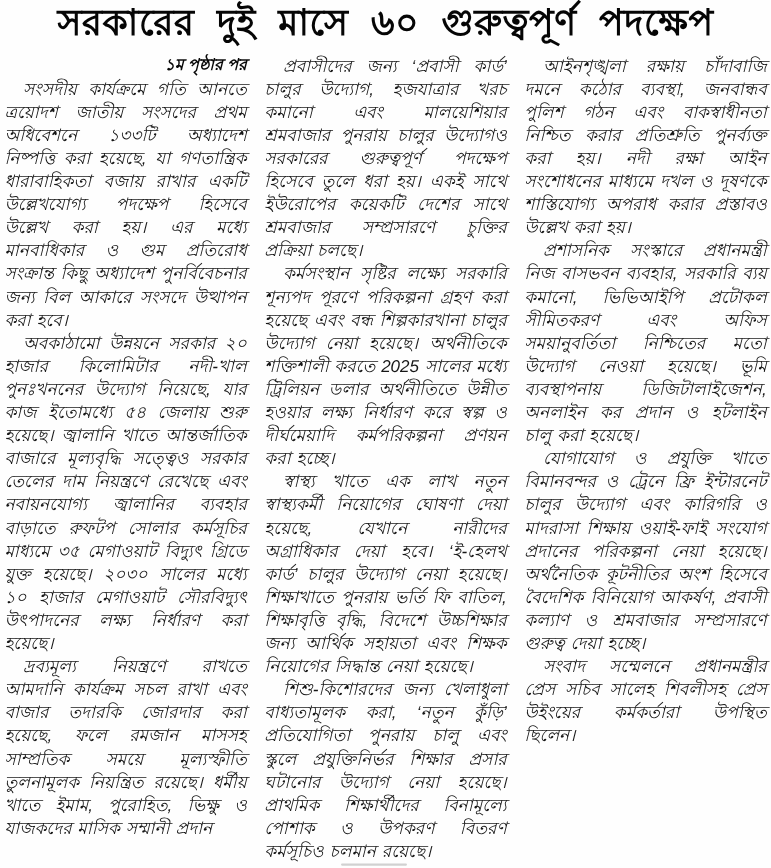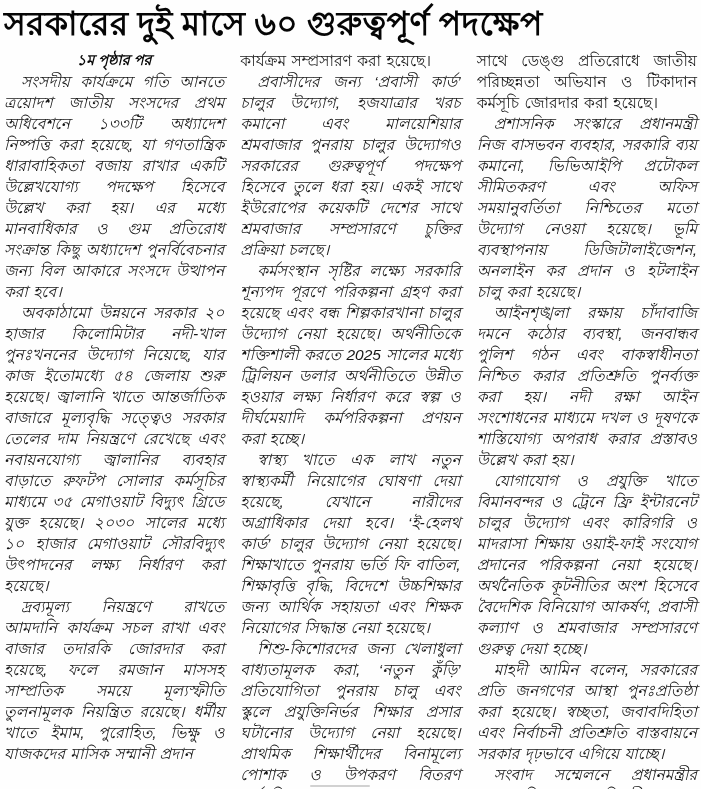--- a/index.html
+++ b/index.html
@@ -14,48 +14,48 @@
     background: #fefefe;
     font-family: "Liberation Sans", sans-serif;
     color: #111111;
     overflow: hidden;
     box-sizing: border-box;
     padding: 2px 4px 0 4px;
   }
   .headline {
     margin: 0;
     padding: 2px 0 6px 0;
-    text-align: left;
+    text-align: center;
     font-size: 33px;
     line-height: 40px;
     font-weight: 800;
     color: #050505;
     letter-spacing: 0.5px;
-    font-family: Liberation Serif, serif;
+    font-family: Liberation Mono, monospace;
   }
   .columns {
     display: flex;
     flex-direction: row;
     gap: 16px;
     align-items: flex-start;
   }
   .col {
     flex: 1 1 0;
     min-width: 0;
     text-align: justify;
     font-size: 15.5px;
     line-height: 21px;
     color: #161616;
   }
   .continued {
     font-weight: 700;
     font-style: italic;
     font-size: 14.5px;
     line-height: 20px;
-    text-align: center;
+    text-align: right;
     margin: 0 0 1px 0;
     color: #080808;
   }
   .col p {
     margin: 0;
     padding: 0;
     word-spacing: 1px;
   }
   .col p.indent {
     text-indent: 17px;
@@ -82,30 +82,27 @@
   <h1 class="headline">সরকারের দুই মাসে ৬০ গুরুত্বপূর্ণ পদক্ষেপ</h1>
 
   <div class="columns">
     <div class="col" id="col-0">
       <div class="continued">১ম পৃষ্ঠার পর</div>
         <p class="indent">সংসদীয় কার্যক্রমে গতি আনতে ত্রয়োদশ জাতীয় সংসদের প্রথম অধিবেশনে ১৩৩টি অধ্যাদেশ নিষ্পত্তি করা হয়েছে, যা গণতান্ত্রিক ধারাবাহিকতা বজায় রাখার একটি উল্লেখযোগ্য পদক্ষেপ হিসেবে উল্লেখ করা হয়। এর মধ্যে মানবাধিকার ও গুম প্রতিরোধ সংক্রান্ত কিছু অধ্যাদেশ পুনর্বিবেচনার জন্য বিল আকারে সংসদে উত্থাপন করা হবে।</p>
         <p class="indent">অবকাঠামো উন্নয়নে সরকার ২০ হাজার কিলোমিটার নদী-খাল পুনঃখননের উদ্যোগ নিয়েছে, যার কাজ ইতোমধ্যে ৫৪ জেলায় শুরু হয়েছে। জ্বালানি খাতে আন্তর্জাতিক বাজারে মূল্যবৃদ্ধি সত্ত্বেও সরকার তেলের দাম নিয়ন্ত্রণে রেখেছে এবং নবায়নযোগ্য জ্বালানির ব্যবহার বাড়াতে রুফটপ সোলার কর্মসূচির মাধ্যমে ৩৫ মেগাওয়াট বিদ্যুৎ গ্রিডে যুক্ত হয়েছে। ২০৩০ সালের মধ্যে ১০ হাজার মেগাওয়াট সৌরবিদ্যুৎ উৎপাদনের লক্ষ্য নির্ধারণ করা হয়েছে।</p>
         <p class="indent">দ্রব্যমূল্য নিয়ন্ত্রণে রাখতে আমদানি কার্যক্রম সচল রাখা এবং বাজার তদারকি জোরদার করা হয়েছে, ফলে রমজান মাসসহ সাম্প্রতিক সময়ে মূল্যস্ফীতি তুলনামূলক নিয়ন্ত্রিত রয়েছে। ধর্মীয় খাতে ইমাম, পুরোহিত, ভিক্ষু ও যাজকদের মাসিক সম্মানী প্রদান</p>
       </div>
     <div class="col" id="col-1">
-        <p class="noindent">কার্যক্রম সম্প্রসারণ করা হয়েছে।</p>
         <p class="indent">প্রবাসীদের জন্য ‘প্রবাসী কার্ড’ চালুর উদ্যোগ, হজযাত্রার খরচ কমানো এবং মালয়েশিয়ার শ্রমবাজার পুনরায় চালুর উদ্যোগও সরকারের গুরুত্বপূর্ণ পদক্ষেপ হিসেবে তুলে ধরা হয়। একই সাথে ইউরোপের কয়েকটি দেশের সাথে শ্রমবাজার সম্প্রসারণে চুক্তির প্রক্রিয়া চলছে।</p>
         <p class="indent">কর্মসংস্থান সৃষ্টির লক্ষ্যে সরকারি শূন্যপদ পূরণে পরিকল্পনা গ্রহণ করা হয়েছে এবং বন্ধ শিল্পকারখানা চালুর উদ্যোগ নেয়া হয়েছে। অর্থনীতিকে শক্তিশালী করতে 2025 সালের মধ্যে ট্রিলিয়ন ডলার অর্থনীতিতে উন্নীত হওয়ার লক্ষ্য নির্ধারণ করে স্বল্প ও দীর্ঘমেয়াদি কর্মপরিকল্পনা প্রণয়ন করা হচ্ছে।</p>
         <p class="indent">স্বাস্থ্য খাতে এক লাখ নতুন স্বাস্থ্যকর্মী নিয়োগের ঘোষণা দেয়া হয়েছে, যেখানে নারীদের অগ্রাধিকার দেয়া হবে। ‘ই-হেলথ কার্ড’ চালুর উদ্যোগ নেয়া হয়েছে। শিক্ষাখাতে পুনরায় ভর্তি ফি বাতিল, শিক্ষাবৃত্তি বৃদ্ধি, বিদেশে উচ্চশিক্ষার জন্য আর্থিক সহায়তা এবং শিক্ষক নিয়োগের সিদ্ধান্ত নেয়া হয়েছে।</p>
         <p class="indent">শিশু-কিশোরদের জন্য খেলাধুলা বাধ্যতামূলক করা, ‘নতুন কুঁড়ি’ প্রতিযোগিতা পুনরায় চালু এবং স্কুলে প্রযুক্তিনির্ভর শিক্ষার প্রসার ঘটানোর উদ্যোগ নেয়া হয়েছে। প্রাথমিক শিক্ষার্থীদের বিনামূল্যে পোশাক ও উপকরণ বিতরণ কর্মসূচিও চলমান রয়েছে।</p>
       </div>
     <div class="col" id="col-2">
-        <p class="noindent">সাথে ডেঙ্গু প্রতিরোধে জাতীয় পরিচ্ছন্নতা অভিযান ও টিকাদান কর্মসূচি জোরদার করা হয়েছে।</p>
+        <p class="indent">আইনশৃঙ্খলা রক্ষায় চাঁদাবাজি দমনে কঠোর ব্যবস্থা, জনবান্ধব পুলিশ গঠন এবং বাকস্বাধীনতা নিশ্চিত করার প্রতিশ্রুতি পুনর্ব্যক্ত করা হয়। নদী রক্ষা আইন সংশোধনের মাধ্যমে দখল ও দূষণকে শাস্তিযোগ্য অপরাধ করার প্রস্তাবও উল্লেখ করা হয়।</p>
         <p class="indent">প্রশাসনিক সংস্কারে প্রধানমন্ত্রী নিজ বাসভবন ব্যবহার, সরকারি ব্যয় কমানো, ভিভিআইপি প্রটোকল সীমিতকরণ এবং অফিস সময়ানুবর্তিতা নিশ্চিতের মতো উদ্যোগ নেওয়া হয়েছে। ভূমি ব্যবস্থাপনায় ডিজিটালাইজেশন, অনলাইন কর প্রদান ও হটলাইন চালু করা হয়েছে।</p>
-        <p class="indent">আইনশৃঙ্খলা রক্ষায় চাঁদাবাজি দমনে কঠোর ব্যবস্থা, জনবান্ধব পুলিশ গঠন এবং বাকস্বাধীনতা নিশ্চিত করার প্রতিশ্রুতি পুনর্ব্যক্ত করা হয়। নদী রক্ষা আইন সংশোধনের মাধ্যমে দখল ও দূষণকে শাস্তিযোগ্য অপরাধ করার প্রস্তাবও উল্লেখ করা হয়।</p>
         <p class="indent">যোগাযোগ ও প্রযুক্তি খাতে বিমানবন্দর ও ট্রেনে ফ্রি ইন্টারনেট চালুর উদ্যোগ এবং কারিগরি ও মাদরাসা শিক্ষায় ওয়াই-ফাই সংযোগ প্রদানের পরিকল্পনা নেয়া হয়েছে। অর্থনৈতিক কূটনীতির অংশ হিসেবে বৈদেশিক বিনিয়োগ আকর্ষণ, প্রবাসী কল্যাণ ও শ্রমবাজার সম্প্রসারণে গুরুত্ব দেয়া হচ্ছে।</p>
-        <p class="indent">মাহদী আমিন বলেন, সরকারের প্রতি জনগণের আস্থা পুনঃপ্রতিষ্ঠা করা হয়েছে। স্বচ্ছতা, জবাবদিহিতা এবং নির্বাচনী প্রতিশ্রুতি বাস্তবায়নে সরকার দৃঢ়ভাবে এগিয়ে যাচ্ছে।</p>
         <p class="indent">সংবাদ সম্মেলনে প্রধানমন্ত্রীর প্রেস সচিব সালেহ শিবলীসহ প্রেস উইংয়ের কর্মকর্তারা উপস্থিত ছিলেন।</p>
       </div>
   </div>
 
   <div class="scan-smudge"></div>
 </div>
 
 </body></html>

